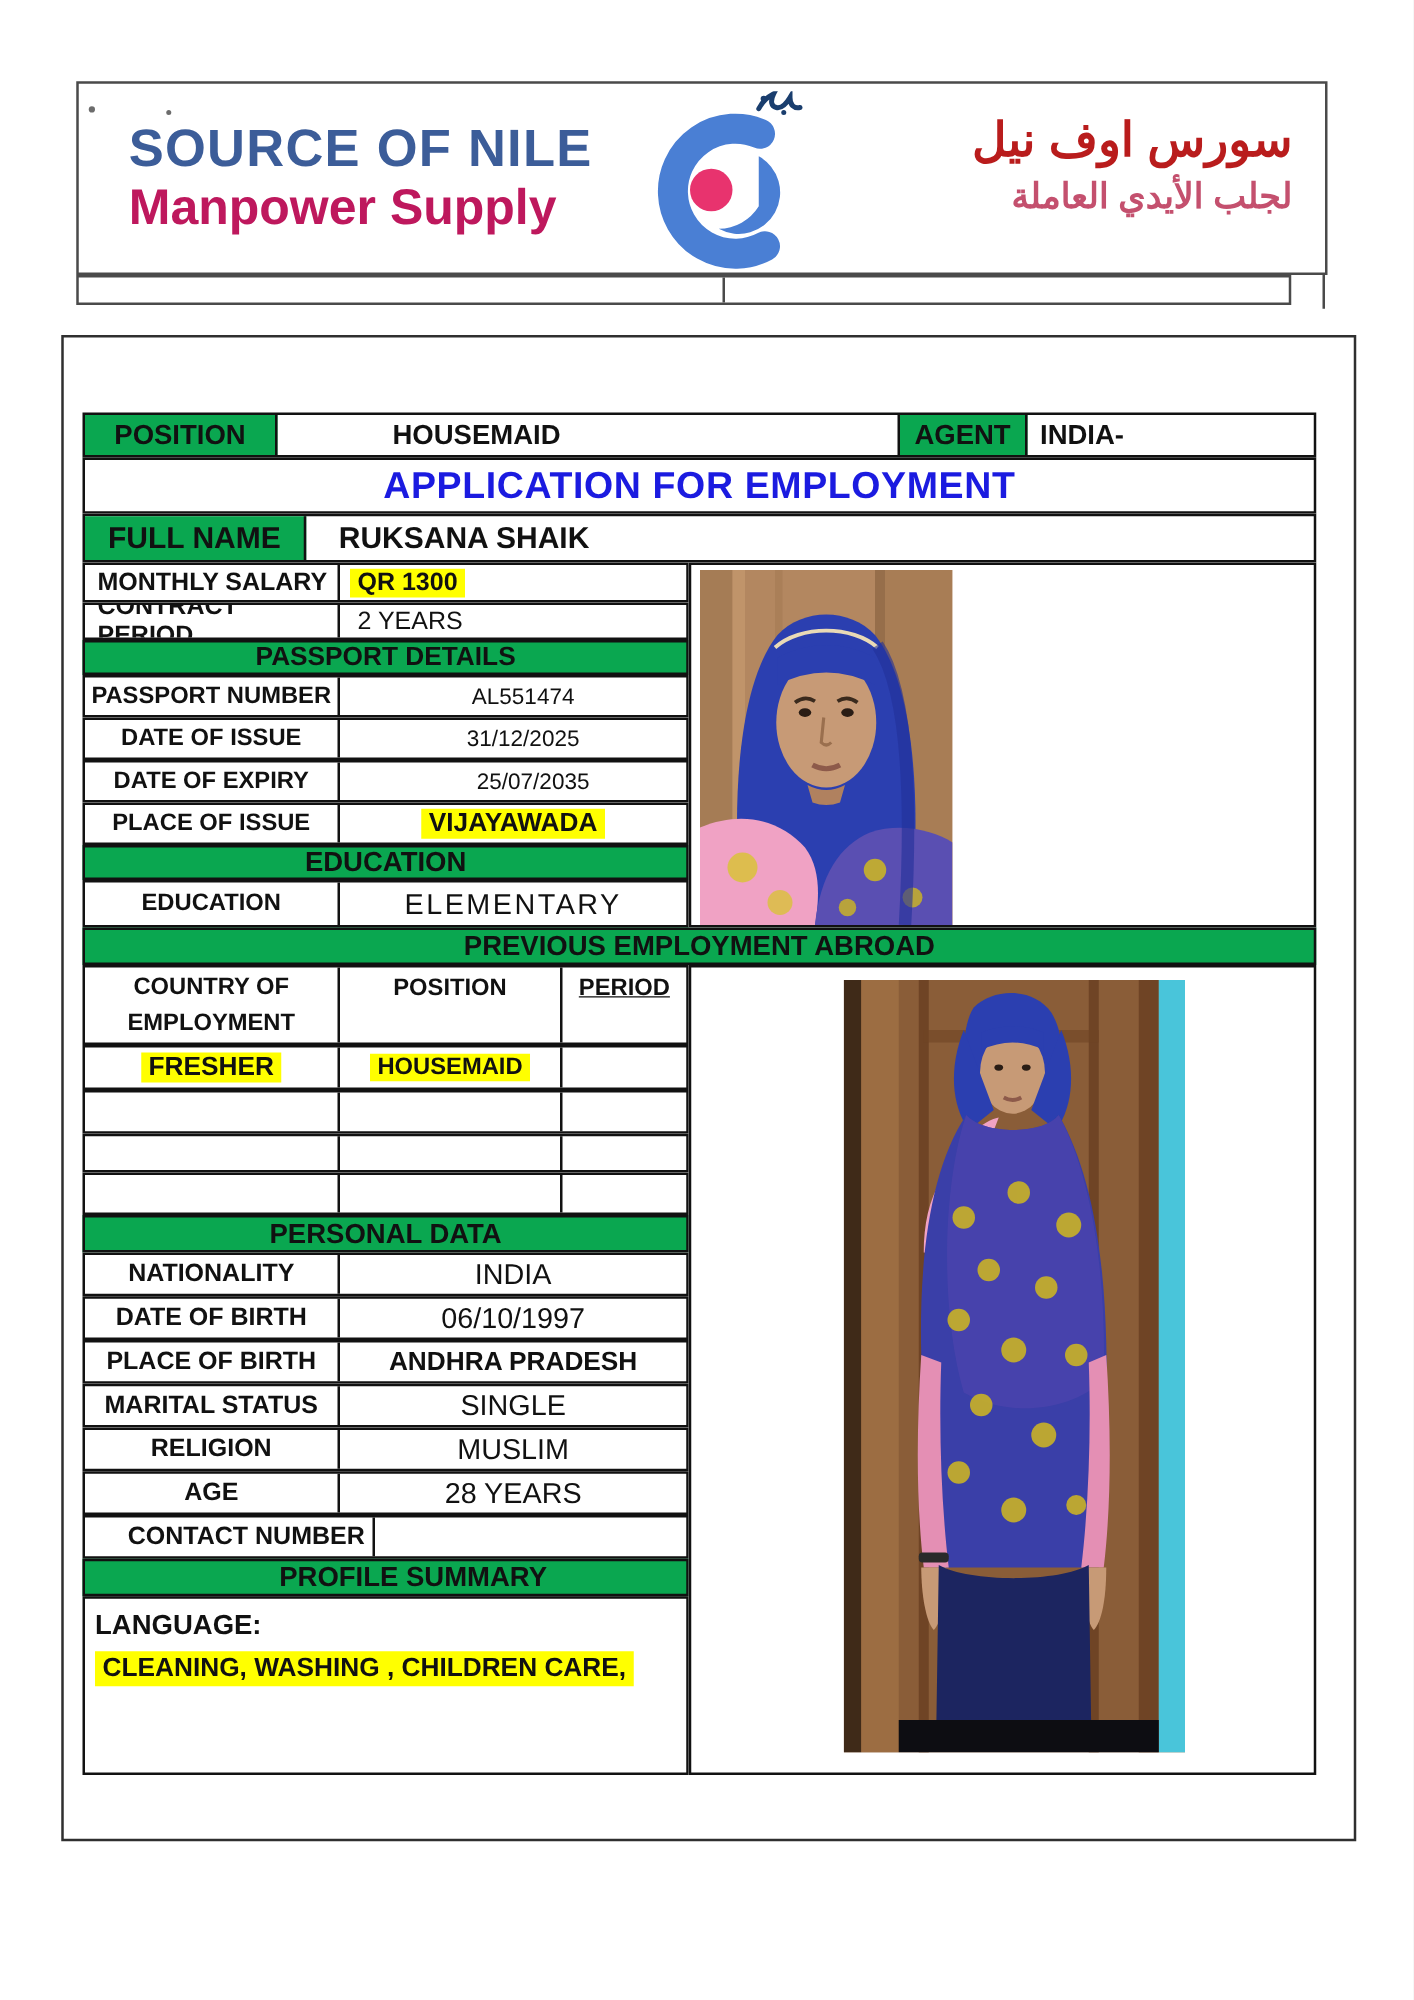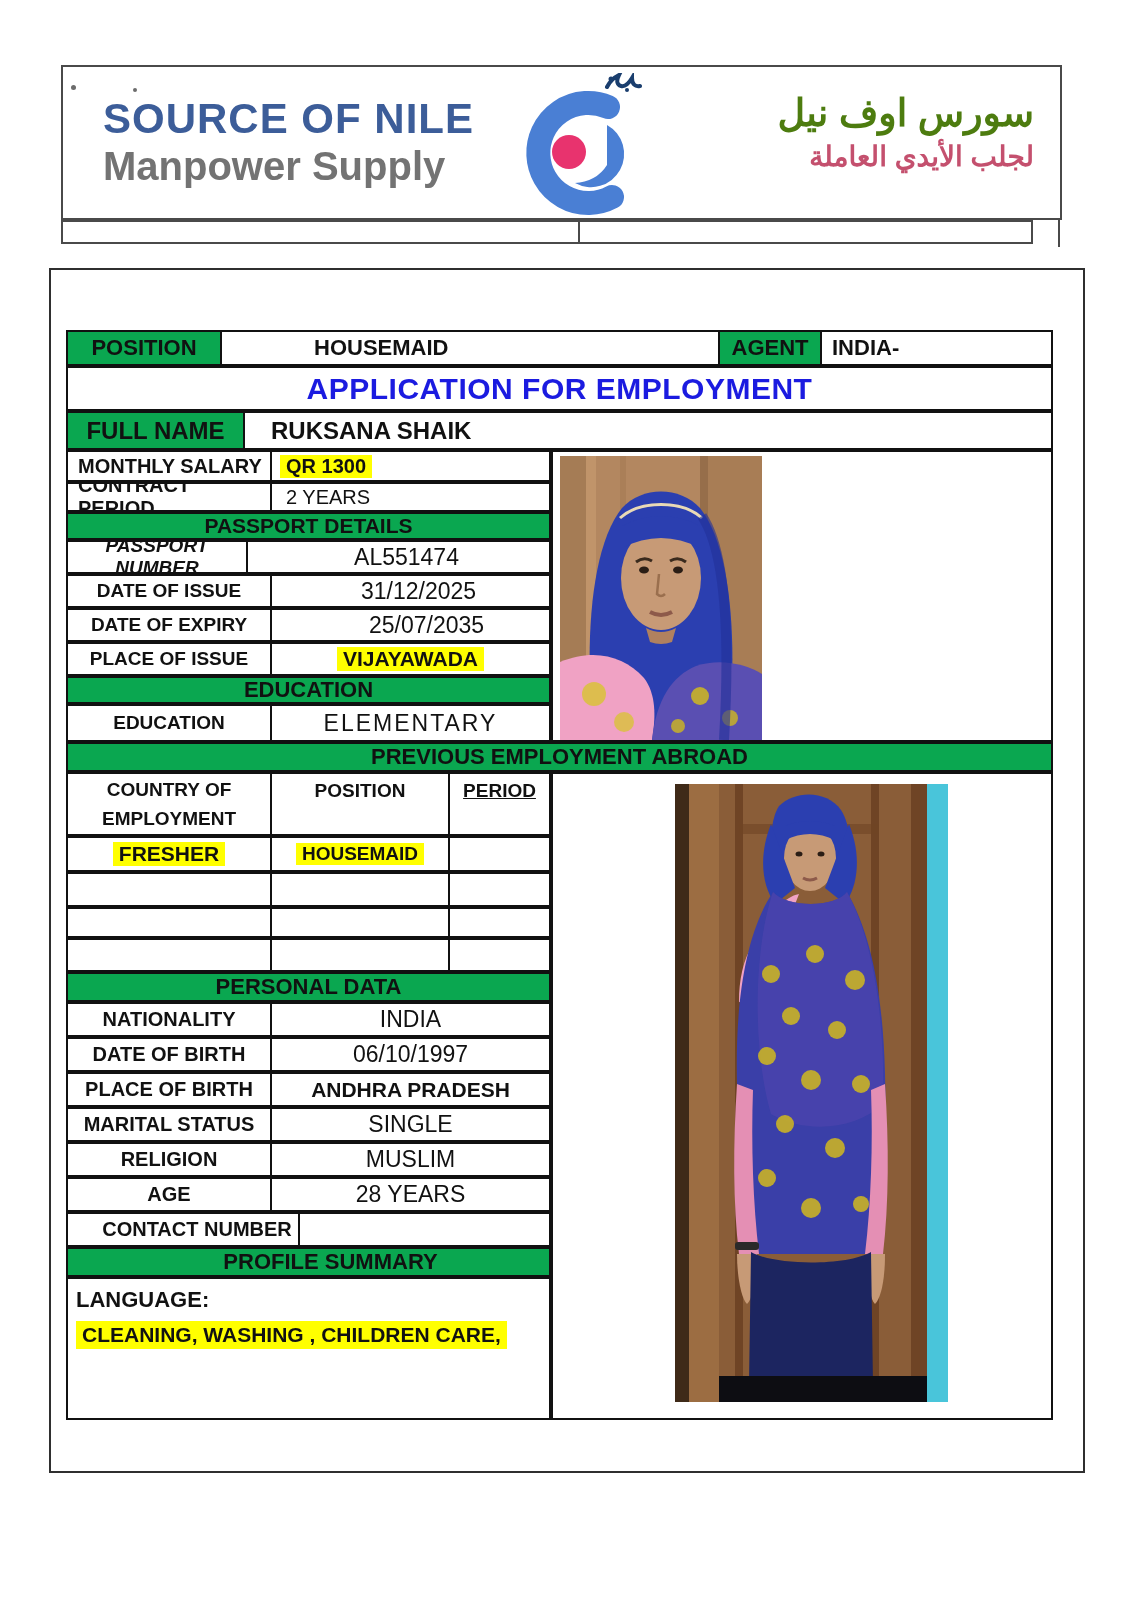--- a/index.html
+++ b/index.html
@@ -2,40 +2,40 @@
 <html><head>
 <meta charset="utf-8">
 <style>
   html,body{margin:0;padding:0;background:#e9e9e9;}
   .page{position:relative;width:1131px;height:1600px;background:#ffffff;margin:0 auto;
         font-family:"Liberation Sans",sans-serif;color:#111;overflow:hidden;}
   .abs{position:absolute;box-sizing:border-box;}
   
   .header-box{border:2px solid #4a4a4a;}
   .brand1{font-size:42px;font-weight:bold;letter-spacing:1px;color:#3c5d99;line-height:48px;white-space:nowrap;}
-  .brand2{font-size:40px;font-weight:bold;color:#737373;line-height:46px;white-space:nowrap;}
+  .brand2{font-size:40px;font-weight:bold;color:#be185d;line-height:46px;white-space:nowrap;}
   .arabic{text-align:right;direction:rtl;}
-  .arabic .a1{font-size:38px;font-weight:bold;color:#4d7c0f;line-height:48px;white-space:nowrap;}
+  .arabic .a1{font-size:38px;font-weight:bold;color:#b91c1c;line-height:48px;white-space:nowrap;}
   .arabic .a2{font-size:28px;font-weight:bold;color:#c4506e;line-height:40px;white-space:nowrap;}
   .dot{position:absolute;width:5px;height:5px;border-radius:50%;background:#6c6c6c;}
   .strip{border:2px solid #4a4a4a;}
   .vline{position:absolute;background:#4a4a4a;}
   
   .main-box{border:2px solid #2f2f2f;}
   .row{display:flex;align-items:stretch;border:2px solid #111;background:#fff;}
   .cell{display:flex;align-items:center;box-sizing:border-box;overflow:hidden;}
   .cell.bR{border-right:2px solid #111;}
   .green{background:#0aa750;}
   .center{justify-content:center;text-align:center;}
   .b{font-weight:bold;}
   .hl{background:#ffff00;padding:0 6px;}
   .lbl19{font-size:19px;font-weight:bold;}
   .lbl20{font-size:20px;font-weight:bold;}
   .val20{font-size:20px;}
-  .val23{font-size:23px;margin-left:16px;}
+  .val23{font-size:18px;margin-left:16px;}
   .gbar{display:flex;align-items:center;justify-content:center;border:2px solid #111;
         font-size:22px;font-weight:bold;color:#111;}
   .title-row{display:flex;align-items:center;justify-content:center;border:2px solid #111;
              font-size:30px;font-weight:bold;color:#1b1be0;letter-spacing:0.5px;}
   .photo-frame{border:2px solid #111;background:#fff;}
   .langbox{border:2px solid #111;padding:8px 8px;}
   .langlabel{font-size:22px;font-weight:bold;}
   .skills{display:inline-block;margin-top:8px;font-size:21px;font-weight:bold;background:#ffff00;padding:2px 6px;}
 </style>
 </head>
@@ -96,21 +96,21 @@
   </div>
 
   <div class="abs row" style="left:66px;top:482px;width:485px;height:30px;">
     <div class="cell bR lbl20" style="width:204px;padding-left:10px;">CONTRACT PERIOD</div>
     <div class="cell val20" style="flex:1;padding-left:14px;">2 YEARS</div>
   </div>
 
   <div class="abs gbar green" style="left:66px;top:512px;width:485px;height:28px;font-size:21px;">PASSPORT DETAILS</div>
 
   <div class="abs row" style="left:66px;top:540px;width:485px;height:34px;">
-    <div class="cell bR center lbl19" style="width:180px;font-style:italic;">PASSPORT NUMBER</div>
+    <div class="cell bR center lbl19" style="width:204px;">PASSPORT NUMBER</div>
     <div class="cell center val23" style="flex:1;">AL551474</div>
   </div>
   <div class="abs row" style="left:66px;top:574px;width:485px;height:34px;">
     <div class="cell bR center lbl19" style="width:204px;">DATE OF ISSUE</div>
     <div class="cell center val23" style="flex:1;">31/12/2025</div>
   </div>
   <div class="abs row" style="left:66px;top:608px;width:485px;height:34px;gap:16px;">
     <div class="cell bR center lbl19" style="width:204px;">DATE OF EXPIRY</div>
     <div class="cell center val23" style="flex:1;">25/07/2035</div>
   </div>

